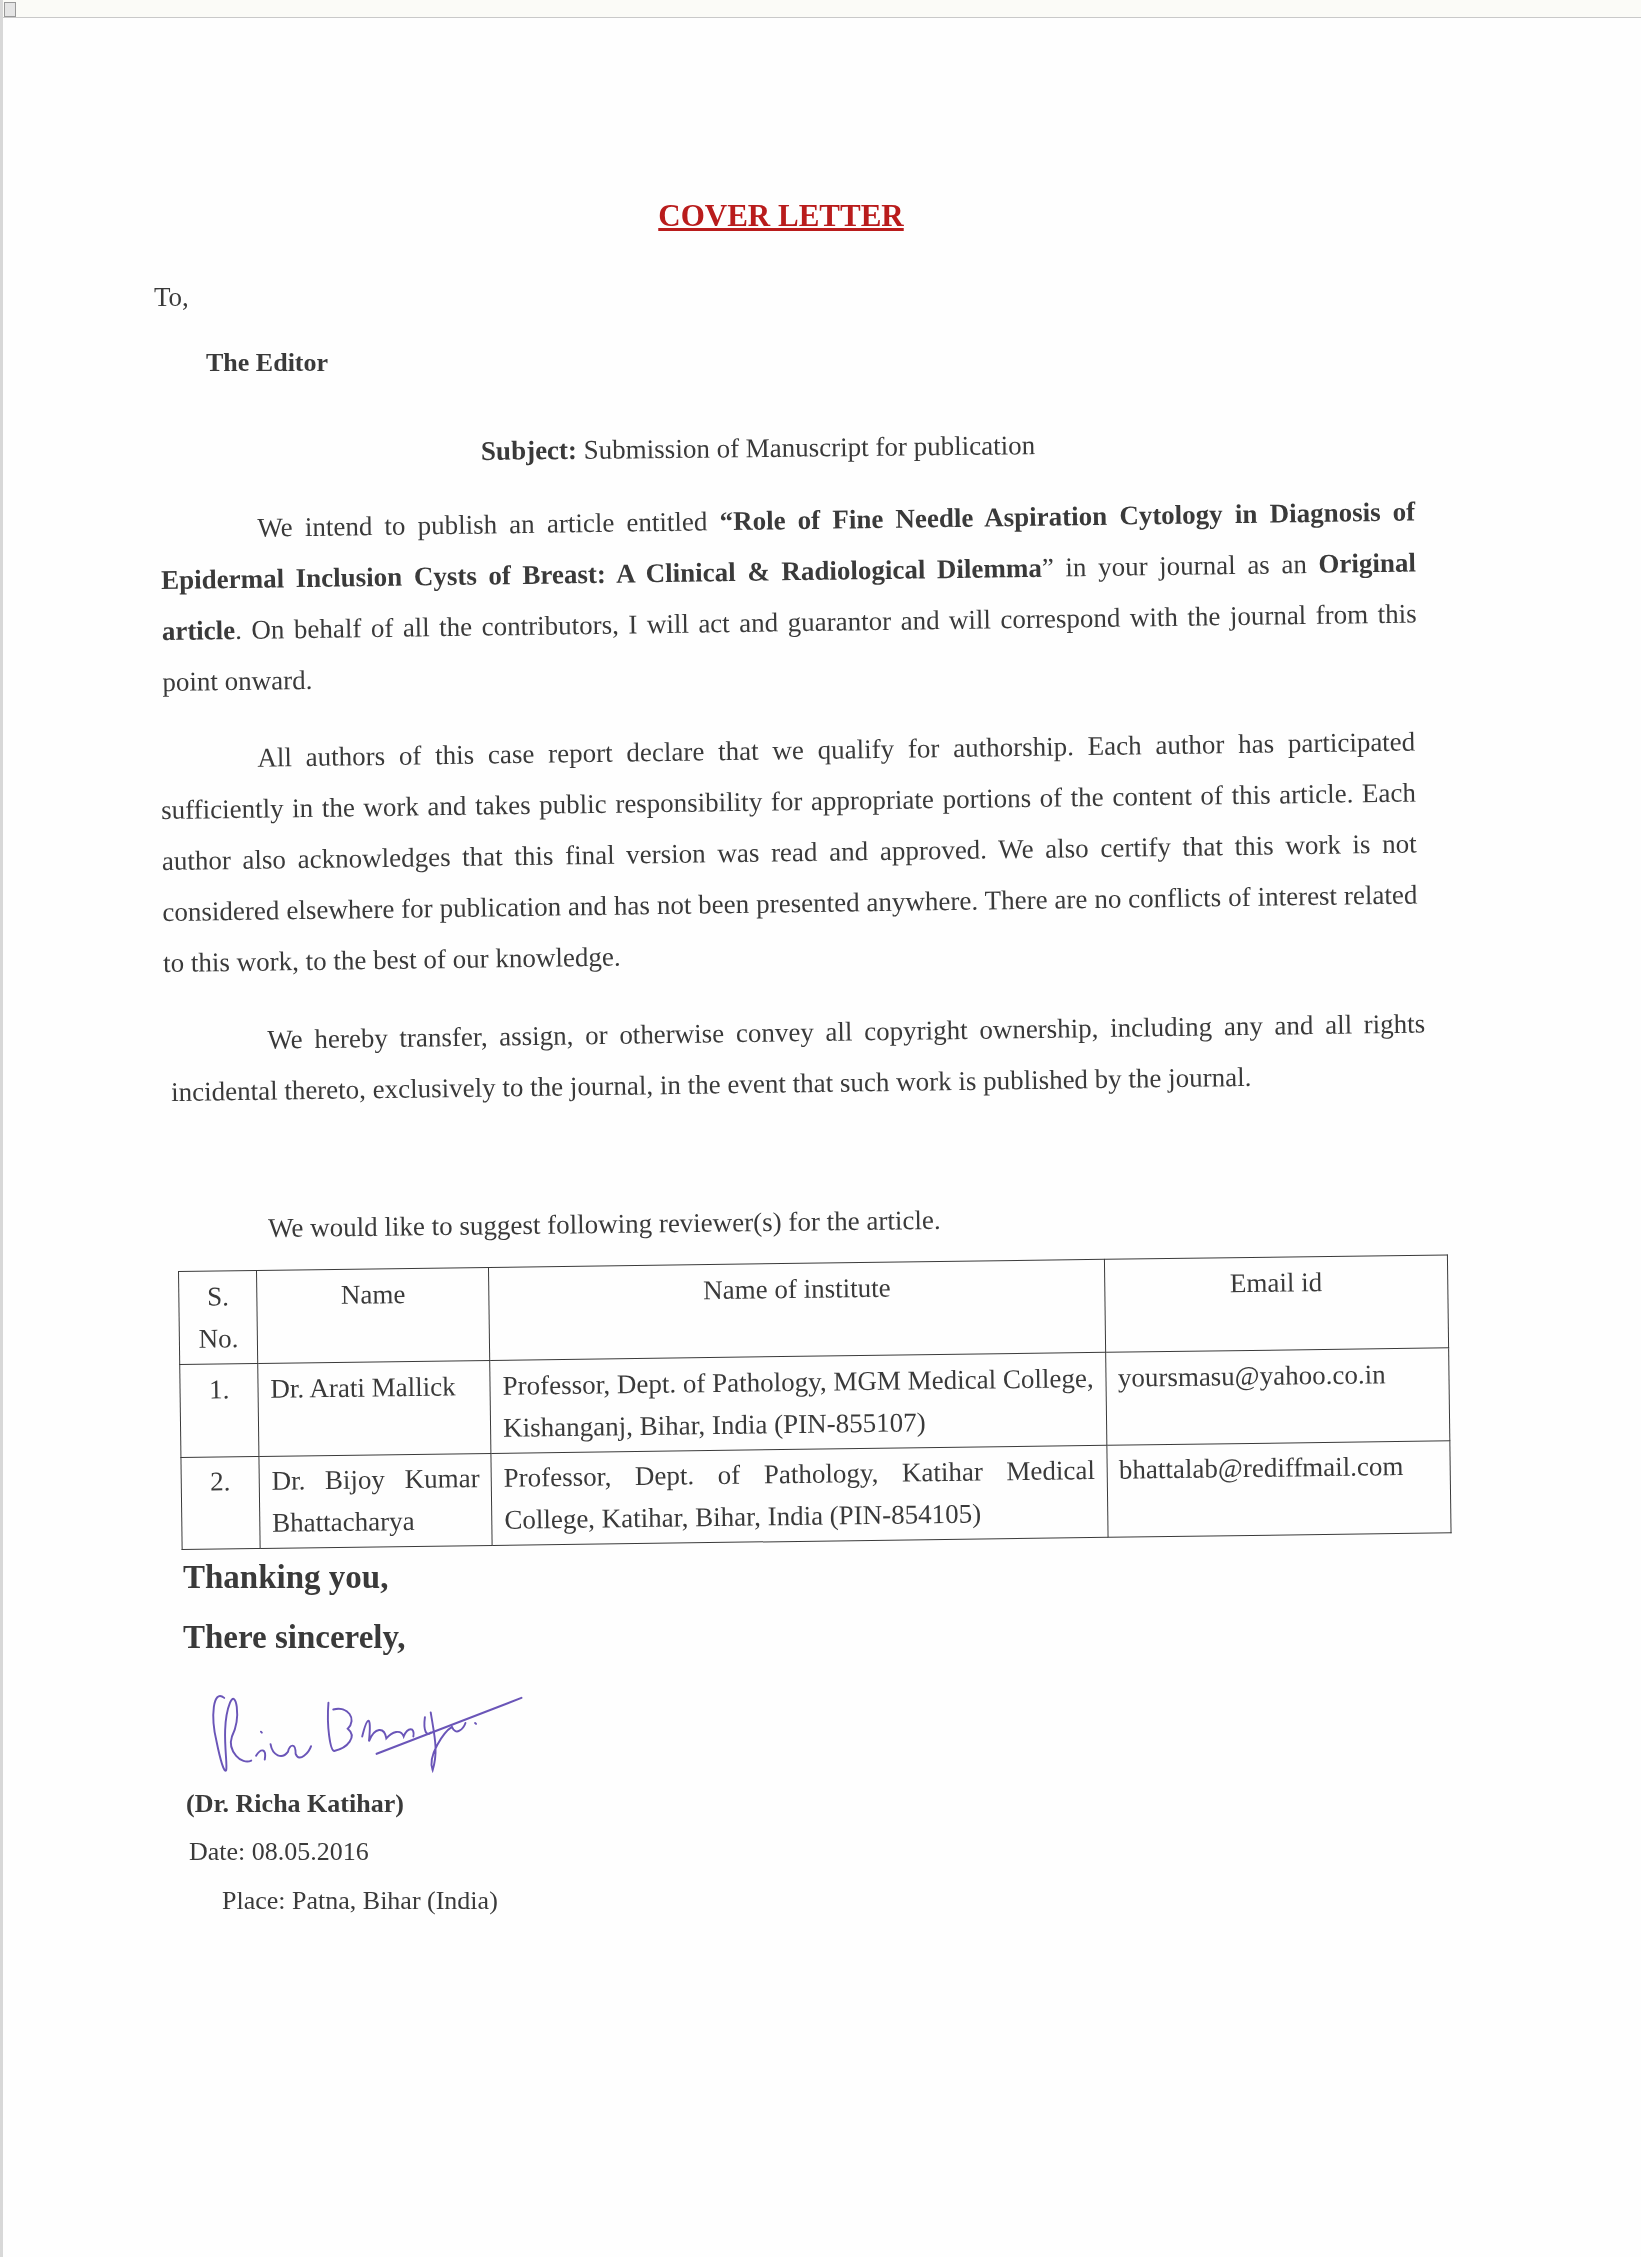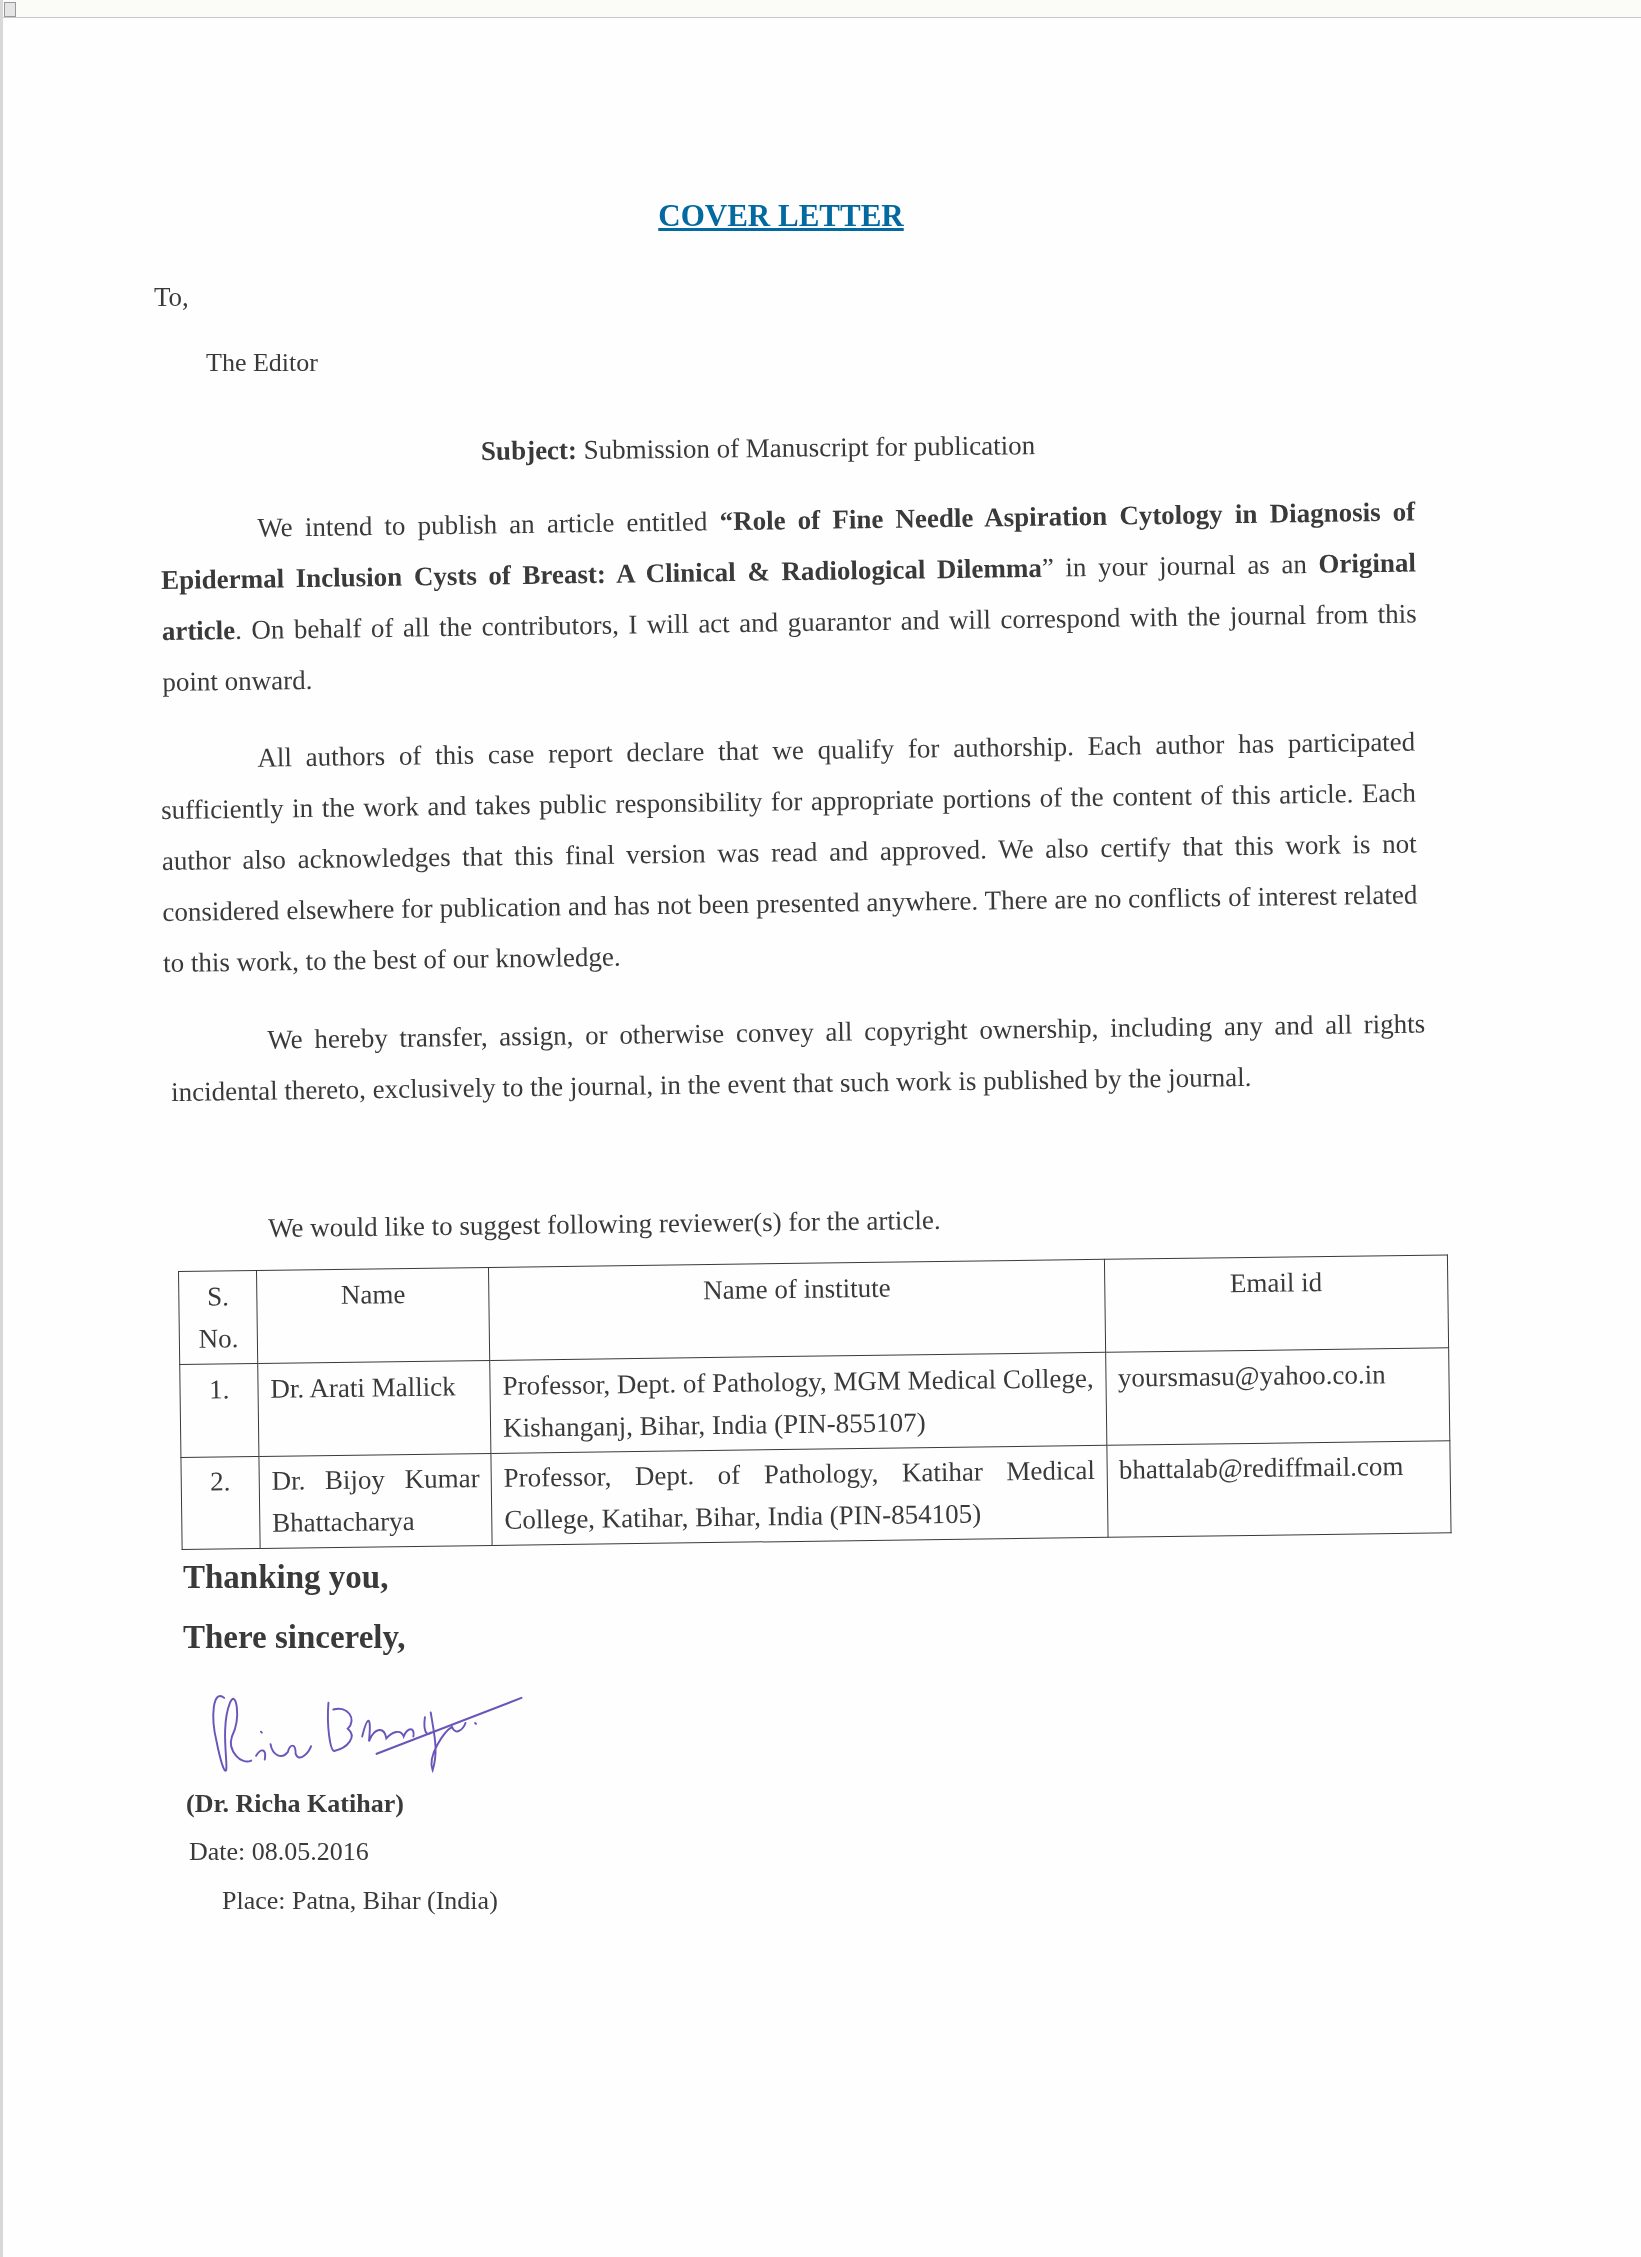--- a/index.html
+++ b/index.html
@@ -16,24 +16,24 @@
   .scan-edge-left {
     position: absolute; left: 0; top: 0; width: 2.9px; height: 100%;
     background: #d8d8d8;
   }
   .scan-mark { position: absolute; left: 3.9px; top: 1.9px; width: 9.7px; height: 13.5px;
     border: 1px solid #999; background: #e5e5e5; }
 
   .page { position: absolute; left: 0; top: 0; width: 1641px; }
   .title {
     position: absolute; top: 198px; left: 0; width: 1562px; text-align: center;
-    font-size: 31px; font-weight: bold; text-decoration: underline; color: #0369a1;
+    font-size: 31px; font-weight: bold; text-decoration: underline; color: #b91c1c;
   }
   .to { position: absolute; top: 282px; left: 154px; font-size: 27px; }
-  .editor { position: absolute; top: 344px; left: 206px; font-size: 26px; font-weight: normal; line-height: 37px; }
+  .editor { position: absolute; top: 344px; left: 206px; font-size: 26px; font-weight: bold; line-height: 37px; }
   .subject { position: absolute; top: 433px; left: 481px; font-size: 27px; transform: rotate(-0.6deg); }
   .subject b { font-weight: bold; }
 
   .para {
     position: absolute; left: 160px; width: 1255px; font-size: 27px; line-height: 51px;
     text-align: justify; text-indent: 97px; transform: rotate(-0.8deg); transform-origin: left top;
   }
   .p1 { top: 504px; }
   .p2 { top: 734px; }
   .p3 { top: 1016px; left: 170px; }

